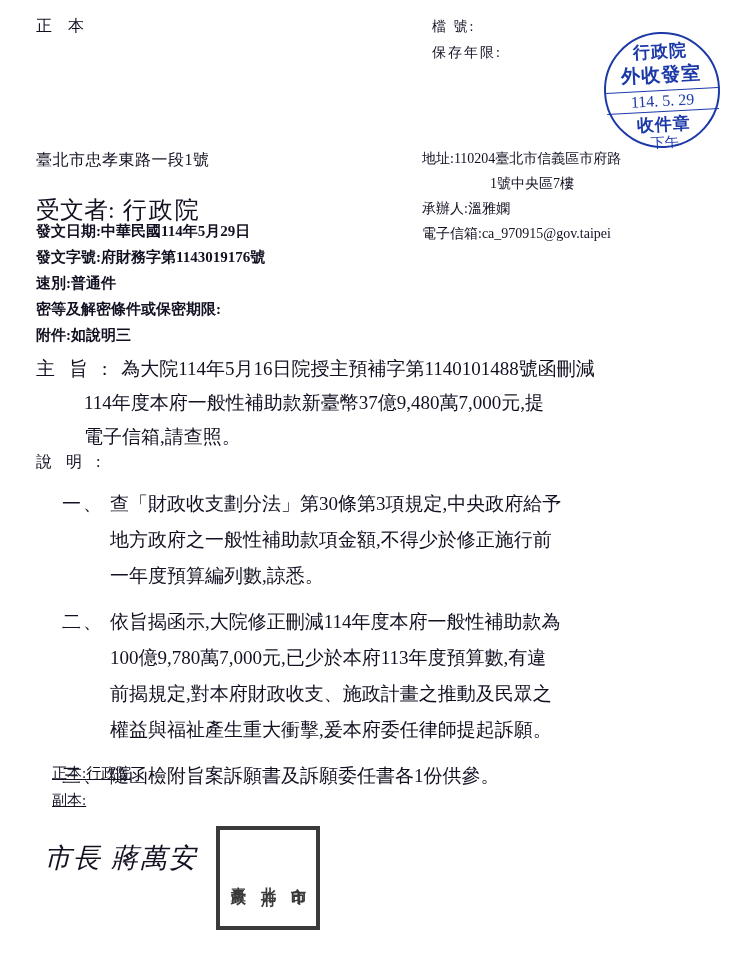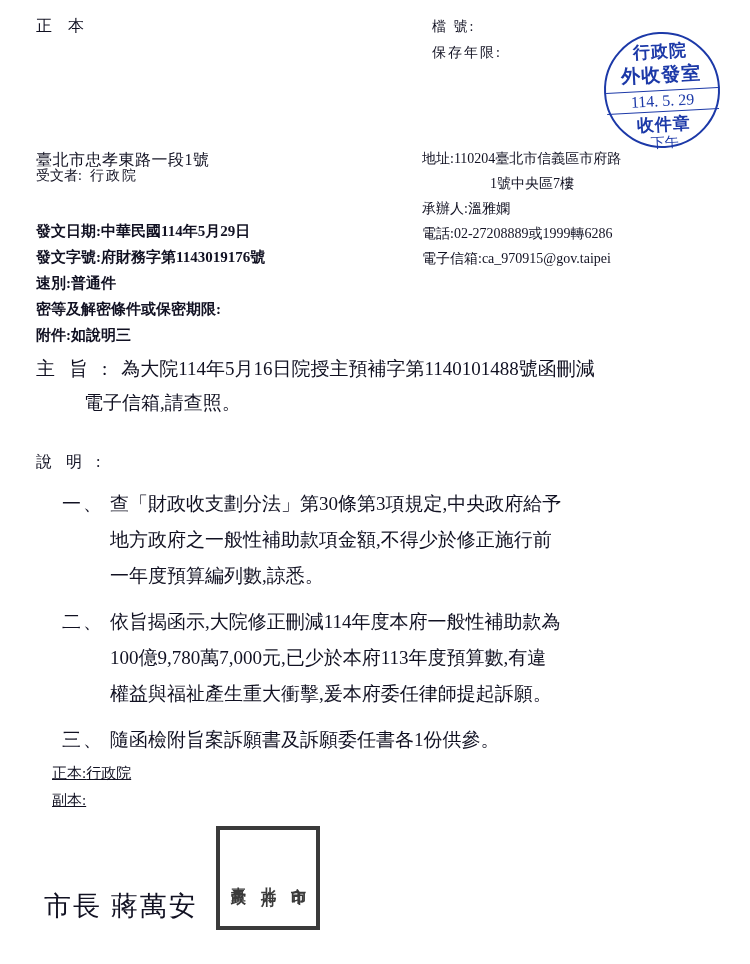--- a/index.html
+++ b/index.html
@@ -105,22 +105,22 @@
   .sender-addr {
     position: absolute;
     left: 36px;
     top: 150px;
     font-size: 16px;
     letter-spacing: 0.5px;
   }
   .recipient {
     position: absolute;
     left: 36px;
-    top: 167px;
-    font-size: 14px;
+    top: 194px;
+    font-size: 24px;
     white-space: nowrap;
   }
   .recipient .v {
     margin-left: 8px;
     letter-spacing: 2px;
   }
 
   .meta-left {
     position: absolute;
     left: 36px;
@@ -198,21 +198,21 @@
   .footer .row { white-space: nowrap; text-decoration: underline; }
 
   
   .signature {
     position: absolute;
     left: 44px;
     top: 840px;
     font-size: 27px;
     letter-spacing: 2px;
     font-family: "Liberation Serif", serif;
-    margin-top: 48px;
+    font-style: italic;
   }
   .sig-seal {
     position: absolute;
     left: 216px;
     top: 826px;
     width: 104px;
     height: 104px;
     border: 4px solid #3a3a3a;
     color: #3a3a3a;
     display: grid;
@@ -272,29 +272,27 @@
 
   <div class="contact">
     <div class="row">
       <span>地址:</span><span>110204臺北市信義區市府路</span>
     </div>
     <div class="row indent">1號中央區7樓</div>
     <div class="row">
       <span>承辦人:</span><span>溫雅嫻</span>
     </div>
     <div class="row">
-      <span>電話:</span><span>02-27208889或1999轉6286</span>
-    </div>
-    <div class="row">
       <span>電子信箱:</span><span>ca_970915@gov.taipei</span>
     </div>
   </div>
 
   <div class="subject">
     <span class="hd">主旨:</span><span>為大院114年5月16日院授主預補字第1140101488號函刪減</span>
+    <span class="l2">114年度本府一般性補助款新臺幣37億9,480萬7,000元,提</span>
     <span class="l3">電子信箱,請查照。</span>
   </div>
 
   <div class="explain-hd">說明:</div>
 
   <div class="items">
 
     <div class="item">
       <div class="num">一、</div>
       <div class="body">
@@ -302,20 +300,21 @@
         <span class="ln">地方政府之一般性補助款項金額,不得少於修正施行前</span>
         <span class="ln">一年度預算編列數,諒悉。</span>
       </div>
     </div>
 
     <div class="item">
       <div class="num">二、</div>
       <div class="body">
         <span class="ln">依旨揭函示,大院修正刪減114年度本府一般性補助款為</span>
         <span class="ln">100億9,780萬7,000元,已少於本府113年度預算數,有違</span>
+        <span class="ln">前揭規定,對本府財政收支、施政計畫之推動及民眾之</span>
         <span class="ln">權益與福祉產生重大衝擊,爰本府委任律師提起訴願。</span>
       </div>
     </div>
 
     <div class="item">
       <div class="num">三、</div>
       <div class="body">
         <span class="ln">隨函檢附旨案訴願書及訴願委任書各1份供參。</span>
       </div>
     </div>

